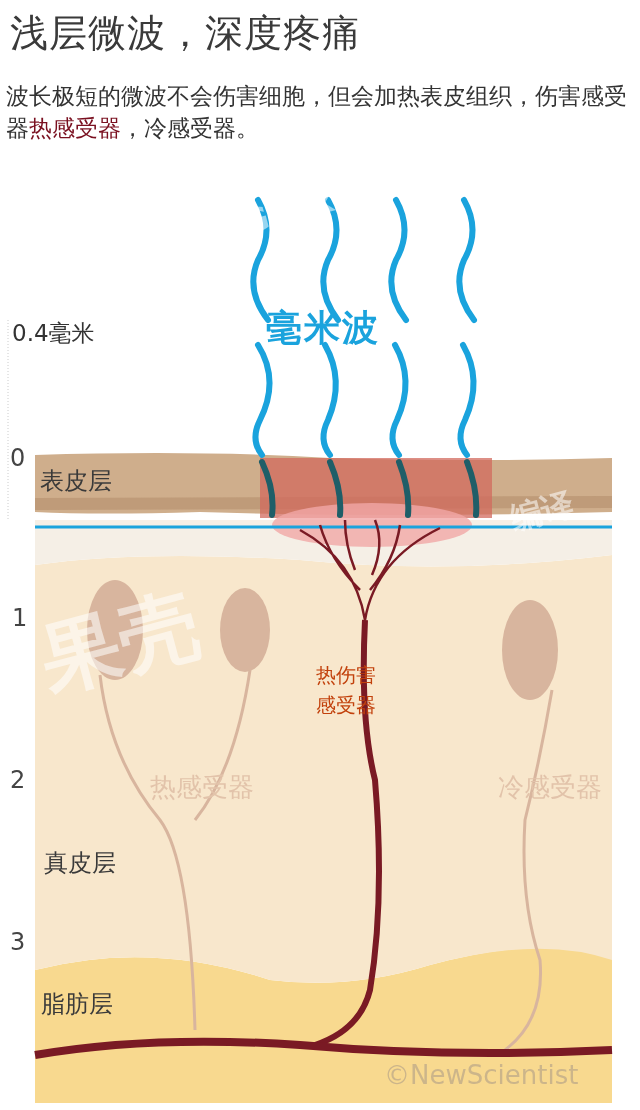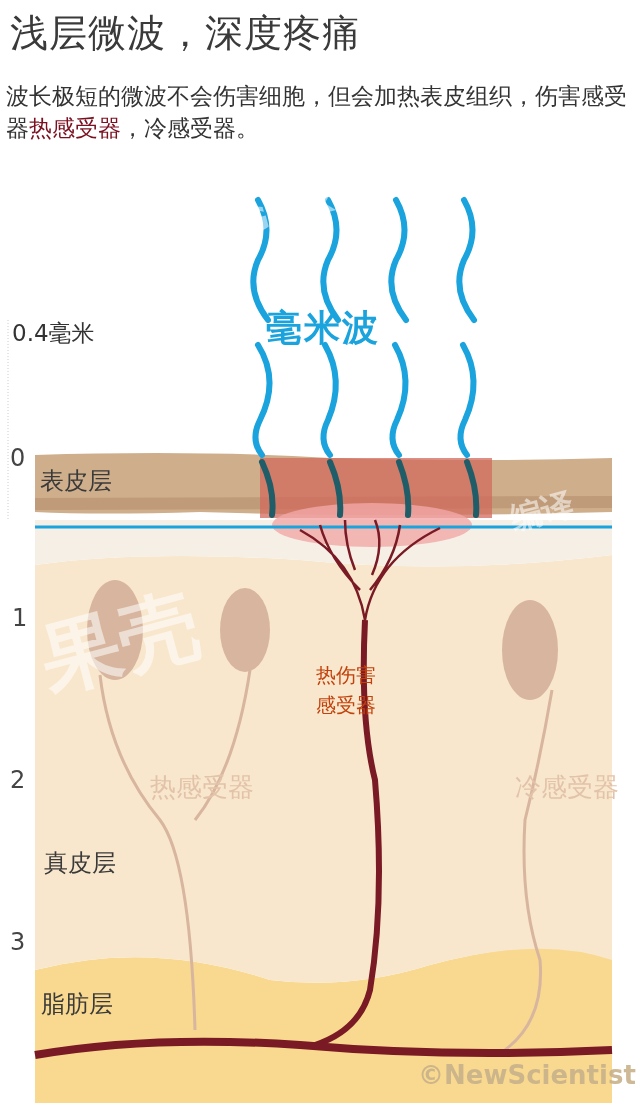--- a/index.html
+++ b/index.html
@@ -8,21 +8,21 @@
   .title { position: absolute; left: 10px; top: 8px; font-size: 38px; color: #3a3a3a; letter-spacing: 1px; }
   .desc { position: absolute; left: 6px; top: 80px; font-size: 23px; line-height: 32px; color: #333; width: 640px; }
   .desc .hl { color: #7a1020; }
   svg.diagram { position: absolute; left: 0; top: 0; }
   .lbl { position: absolute; font-size: 24px; color: #3a3a3a; }
   .tick { position: absolute; font-size: 24px; color: #444; }
   .depth { position: absolute; left: 12px; top: 316px; font-size: 23px; line-height: 34px; color: #333; }
   .mmw { position: absolute; left: 266px; top: 304px; font-size: 36px; color: #1aa3dd; letter-spacing: 2px; font-weight: bold; }
   .nocl { position: absolute; left: 316px; top: 660px; font-size: 20px; line-height: 30px; color: #c2410c; text-align: center; }
   .faint { position: absolute; font-size: 26px; color: #e2c3aa; margin-left: 28px; }
-  .credit { position: absolute; left: 418px; top: 1060px; font-size: 26px; font-weight: bold; color: #c8b28a; opacity: 0.9; }
+  .credit { position: absolute; left: 384px; top: 1060px; font-size: 26px; font-weight: normal; color: #c8b28a; opacity: 0.9; }
   .wm { position: absolute; color: rgba(255,255,255,0.55); font-weight: bold; pointer-events: none; }
 </style>
 </head>
 <body>
 
 <div class="title">浅层微波，深度疼痛</div>
 <div class="desc"><span>波长极短的微波不会伤害细胞，但会加热表皮组织，伤害感受器</span><span class="hl">热感受器</span><span>，冷感受器。</span></div>
 
 <svg class="diagram" width="640" height="1110" viewBox="0 0 640 1110">
 
@@ -91,21 +91,21 @@
 
 <div class="lbl" style="left:40px;top:465px">表皮层</div>
 <div class="lbl" style="left:44px;top:847px">真皮层</div>
 <div class="lbl" style="left:41px;top:988px">脂肪层</div>
 
 <div class="nocl">
     <div>热伤害</div>
     <div>感受器</div>
   </div>
 <div class="faint" style="left:122px;top:770px">热感受器</div>
-<div class="faint" style="left:487px;top:770px">冷感受器</div>
+<div class="faint" style="left:470px;top:770px">冷感受器</div>
 
 <div class="credit">©NewScientist</div>
 
 <div class="wm" style="left:40px;top:170px;font-size:80px;transform:rotate(-15deg)">果壳</div>
 <div class="wm" style="left:230px;top:140px;font-size:32px;transform:rotate(-15deg)">科技有意思</div>
 <div class="wm" style="left:240px;top:180px;font-size:32px;transform:rotate(-15deg)">Guokr.com</div>
 <div class="wm" style="left:40px;top:590px;font-size:80px;transform:rotate(-15deg)">果壳</div>
 <div class="wm" style="left:510px;top:490px;font-size:32px;transform:rotate(-15deg)">编译</div>
 
 </body></html>

